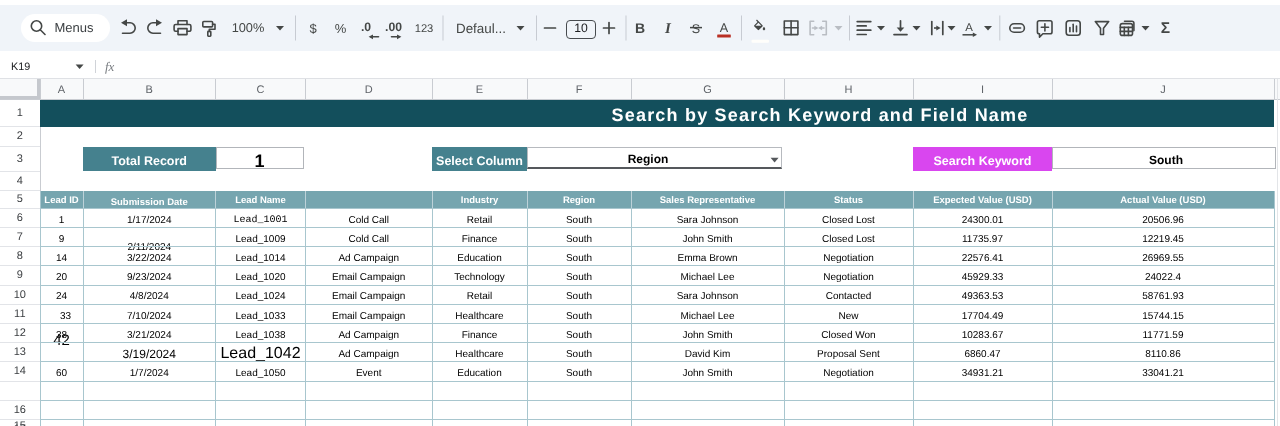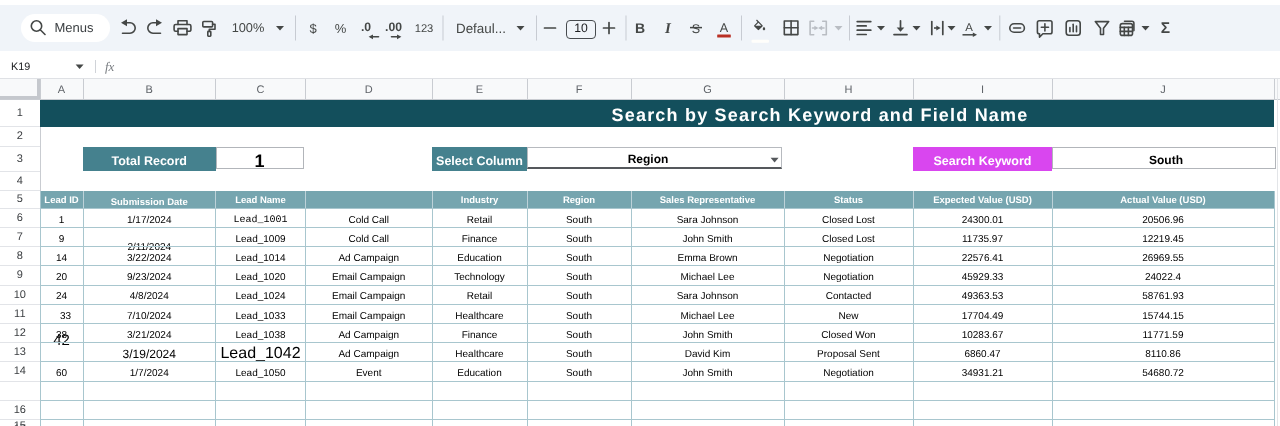--- a/index.html
+++ b/index.html
@@ -285,21 +285,21 @@
 <div class="a c" style="left:1052px;top:342.6px;width:222px;height:19.2px;font-size:10px;color:#000;padding-top:4.5px;box-sizing:border-box;">8110.86</div>
 <div class="a c" style="left:40px;top:361.79999999999995px;width:43px;height:19.2px;font-size:10px;color:#000;padding-top:4.5px;box-sizing:border-box;">60</div>
 <div class="a c" style="left:83px;top:361.79999999999995px;width:132.5px;height:19.2px;font-size:10px;color:#000;padding-top:4.5px;box-sizing:border-box;">1/7/2024</div>
 <div class="a c" style="left:215.5px;top:361.79999999999995px;width:90.0px;height:19.2px;font-size:10px;color:#000;padding-top:4.5px;box-sizing:border-box;">Lead_1050</div>
 <div class="a c" style="left:305.5px;top:361.79999999999995px;width:126.5px;height:19.2px;font-size:10px;color:#000;padding-top:4.5px;box-sizing:border-box;">Event</div>
 <div class="a c" style="left:432px;top:361.79999999999995px;width:95px;height:19.2px;font-size:10px;color:#000;padding-top:4.5px;box-sizing:border-box;">Education</div>
 <div class="a c" style="left:527px;top:361.79999999999995px;width:104px;height:19.2px;font-size:10px;color:#000;padding-top:4.5px;box-sizing:border-box;">South</div>
 <div class="a c" style="left:631px;top:361.79999999999995px;width:153px;height:19.2px;font-size:10px;color:#000;padding-top:4.5px;box-sizing:border-box;">John Smith</div>
 <div class="a c" style="left:784px;top:361.79999999999995px;width:129px;height:19.2px;font-size:10px;color:#000;padding-top:4.5px;box-sizing:border-box;">Negotiation</div>
 <div class="a c" style="left:913px;top:361.79999999999995px;width:139px;height:19.2px;font-size:10px;color:#000;padding-top:4.5px;box-sizing:border-box;">34931.21</div>
-<div class="a c" style="left:1052px;top:361.79999999999995px;width:222px;height:19.2px;font-size:10px;color:#000;padding-top:4.5px;box-sizing:border-box;">54680.72</div>
+<div class="a c" style="left:1052px;top:361.79999999999995px;width:222px;height:19.2px;font-size:10px;color:#000;padding-top:4.5px;box-sizing:border-box;">33041.21</div>
 <div class="a" style="left:40px;top:207.7px;width:1234px;height:1px;background:#a8c6ce;"></div>
 <div class="a" style="left:40px;top:226.89999999999998px;width:1234px;height:1px;background:#a8c6ce;"></div>
 <div class="a" style="left:40px;top:246.1px;width:1234px;height:1px;background:#a8c6ce;"></div>
 <div class="a" style="left:40px;top:265.29999999999995px;width:1234px;height:1px;background:#a8c6ce;"></div>
 <div class="a" style="left:40px;top:284.5px;width:1234px;height:1px;background:#a8c6ce;"></div>
 <div class="a" style="left:40px;top:303.7px;width:1234px;height:1px;background:#a8c6ce;"></div>
 <div class="a" style="left:40px;top:322.9px;width:1234px;height:1px;background:#a8c6ce;"></div>
 <div class="a" style="left:40px;top:342.1px;width:1234px;height:1px;background:#a8c6ce;"></div>
 <div class="a" style="left:40px;top:361.29999999999995px;width:1234px;height:1px;background:#a8c6ce;"></div>
 <div class="a" style="left:40px;top:380.5px;width:1234px;height:1px;background:#a8c6ce;"></div>

